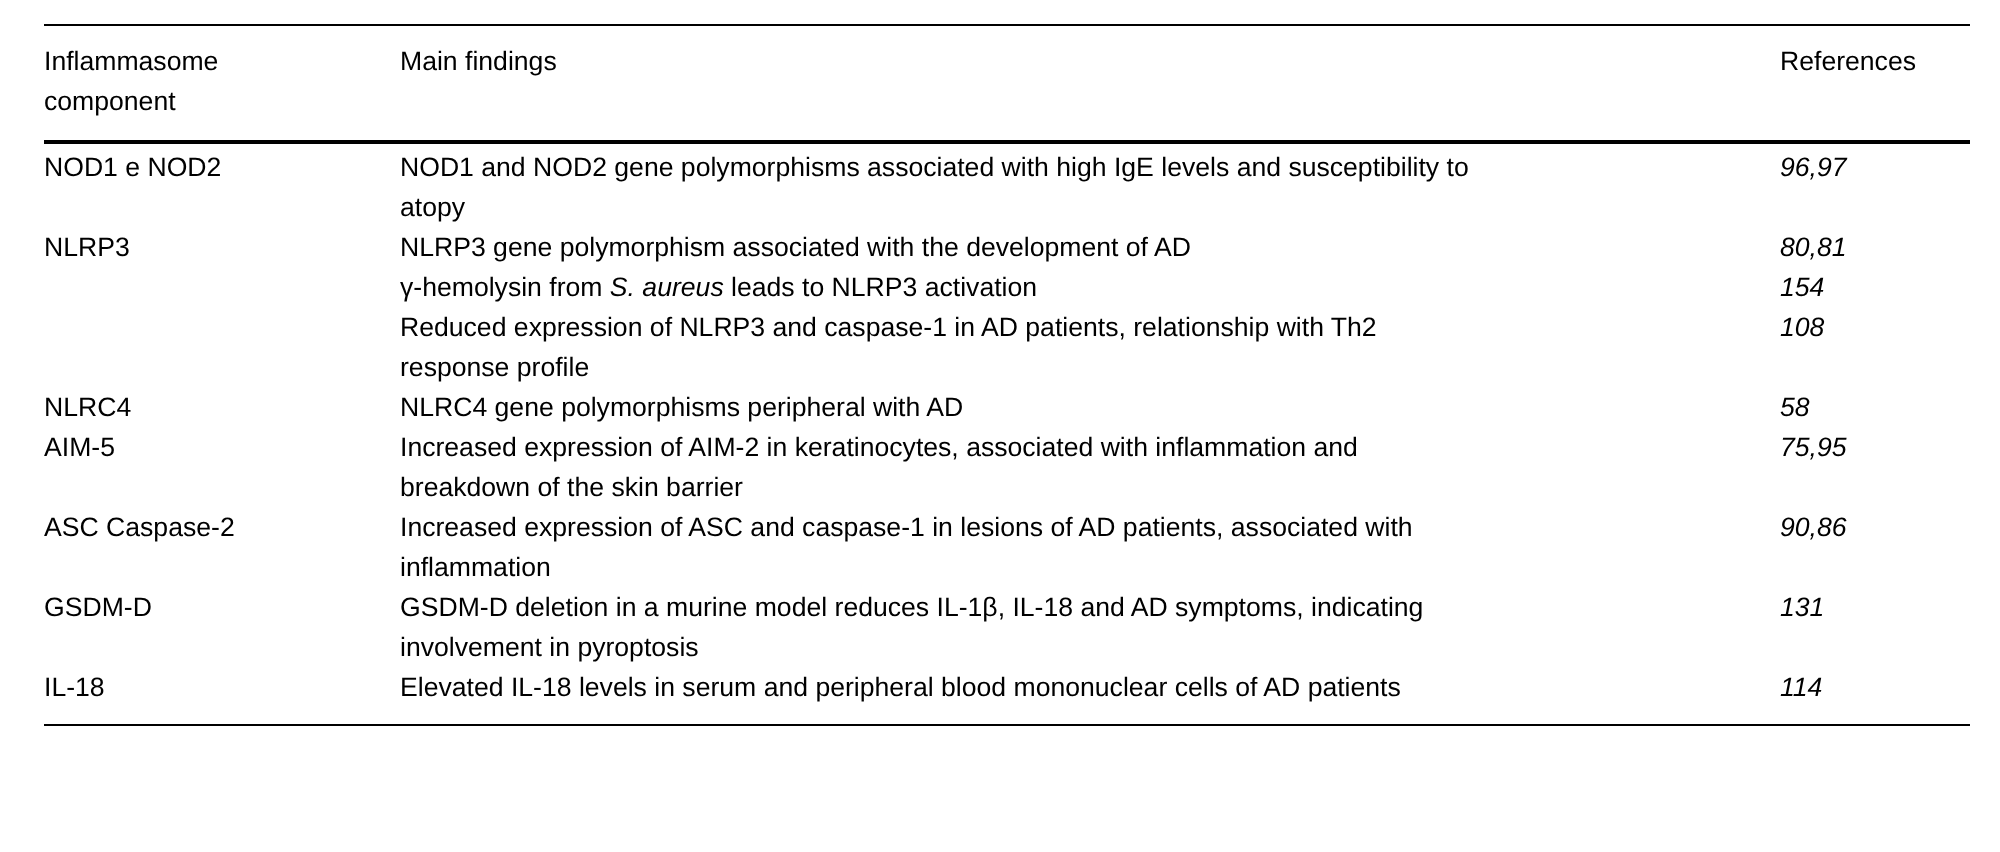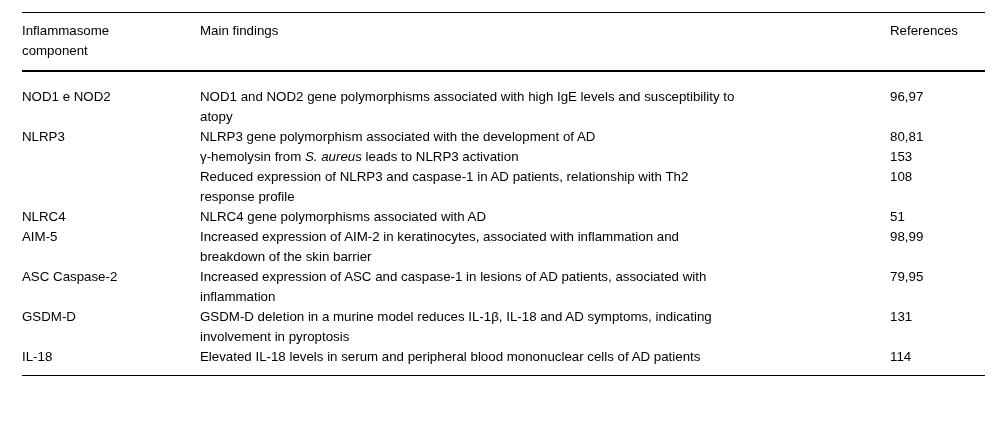--- a/index.html
+++ b/index.html
@@ -46,33 +46,33 @@
     border-bottom: 2.1px solid #000;
   }
 
   tbody td {
     text-align: left;
     vertical-align: top;
     padding: 0;
     border: 0;
   }
 
-  tbody tr.first-body-row > td { padding-top: 15px; margin-top: 24px; }
+  tbody tr.first-body-row > td { padding-top: 2px; margin-top: 24px; }
   tbody tr.last-body-row  > td { padding-bottom: 8px; }
 
   tbody tr.last-body-row > td { border-bottom: 1.6px solid #000; margin-left: 20px; }
 
   .cell-component { padding-right: 10px; white-space: nowrap; }
   .cell-findings  { padding-right: 16px; }
   .cell-refs      { white-space: nowrap; }
 
   .finding-line { display: block; }
   .finding-line + .finding-line { margin-top: 0; }
 
-  .ref-line { display: block; }
+  .ref-line { display: block; font-style: italic; }
 
   em.species { font-style: italic; }
 
   .hdr-line { display: block; }
 </style>
 </head>
 <body>
 
 <div class="table-wrap">
   <table class="data-table">
@@ -109,51 +109,51 @@
         <tr>
           <td class="cell-component">NLRP3</td>
           <td class="cell-findings">
             <span class="finding-line">NLRP3 gene polymorphism associated with the development of AD</span>
             <span class="finding-line">γ-hemolysin from <em class="species">S. aureus</em> leads to NLRP3 activation</span>
             <span class="finding-line">Reduced expression of NLRP3 and caspase-1 in AD patients, relationship with Th2</span>
             <span class="finding-line">response profile</span>
           </td>
           <td class="cell-refs">
             <span class="ref-line">80,81</span>
-            <span class="ref-line">153</span>
+            <span class="ref-line">154</span>
             <span class="ref-line">108</span>
           </td>
         </tr>
         <tr>
           <td class="cell-component">NLRC4</td>
           <td class="cell-findings">
-            <span class="finding-line">NLRC4 gene polymorphisms associated with AD</span>
+            <span class="finding-line">NLRC4 gene polymorphisms peripheral with AD</span>
           </td>
           <td class="cell-refs">
-            <span class="ref-line">51</span>
+            <span class="ref-line">58</span>
           </td>
         </tr>
         <tr>
           <td class="cell-component">AIM-5</td>
           <td class="cell-findings">
             <span class="finding-line">Increased expression of AIM-2 in keratinocytes, associated with inflammation and</span>
             <span class="finding-line">breakdown of the skin barrier</span>
           </td>
           <td class="cell-refs">
-            <span class="ref-line">98,99</span>
+            <span class="ref-line">75,95</span>
           </td>
         </tr>
         <tr>
           <td class="cell-component">ASC Caspase-2</td>
           <td class="cell-findings">
             <span class="finding-line">Increased expression of ASC and caspase-1 in lesions of AD patients, associated with</span>
             <span class="finding-line">inflammation</span>
           </td>
           <td class="cell-refs">
-            <span class="ref-line">79,95</span>
+            <span class="ref-line">90,86</span>
           </td>
         </tr>
         <tr>
           <td class="cell-component">GSDM-D</td>
           <td class="cell-findings">
             <span class="finding-line">GSDM-D deletion in a murine model reduces IL-1β, IL-18 and AD symptoms, indicating</span>
             <span class="finding-line">involvement in pyroptosis</span>
           </td>
           <td class="cell-refs">
             <span class="ref-line">131</span>

